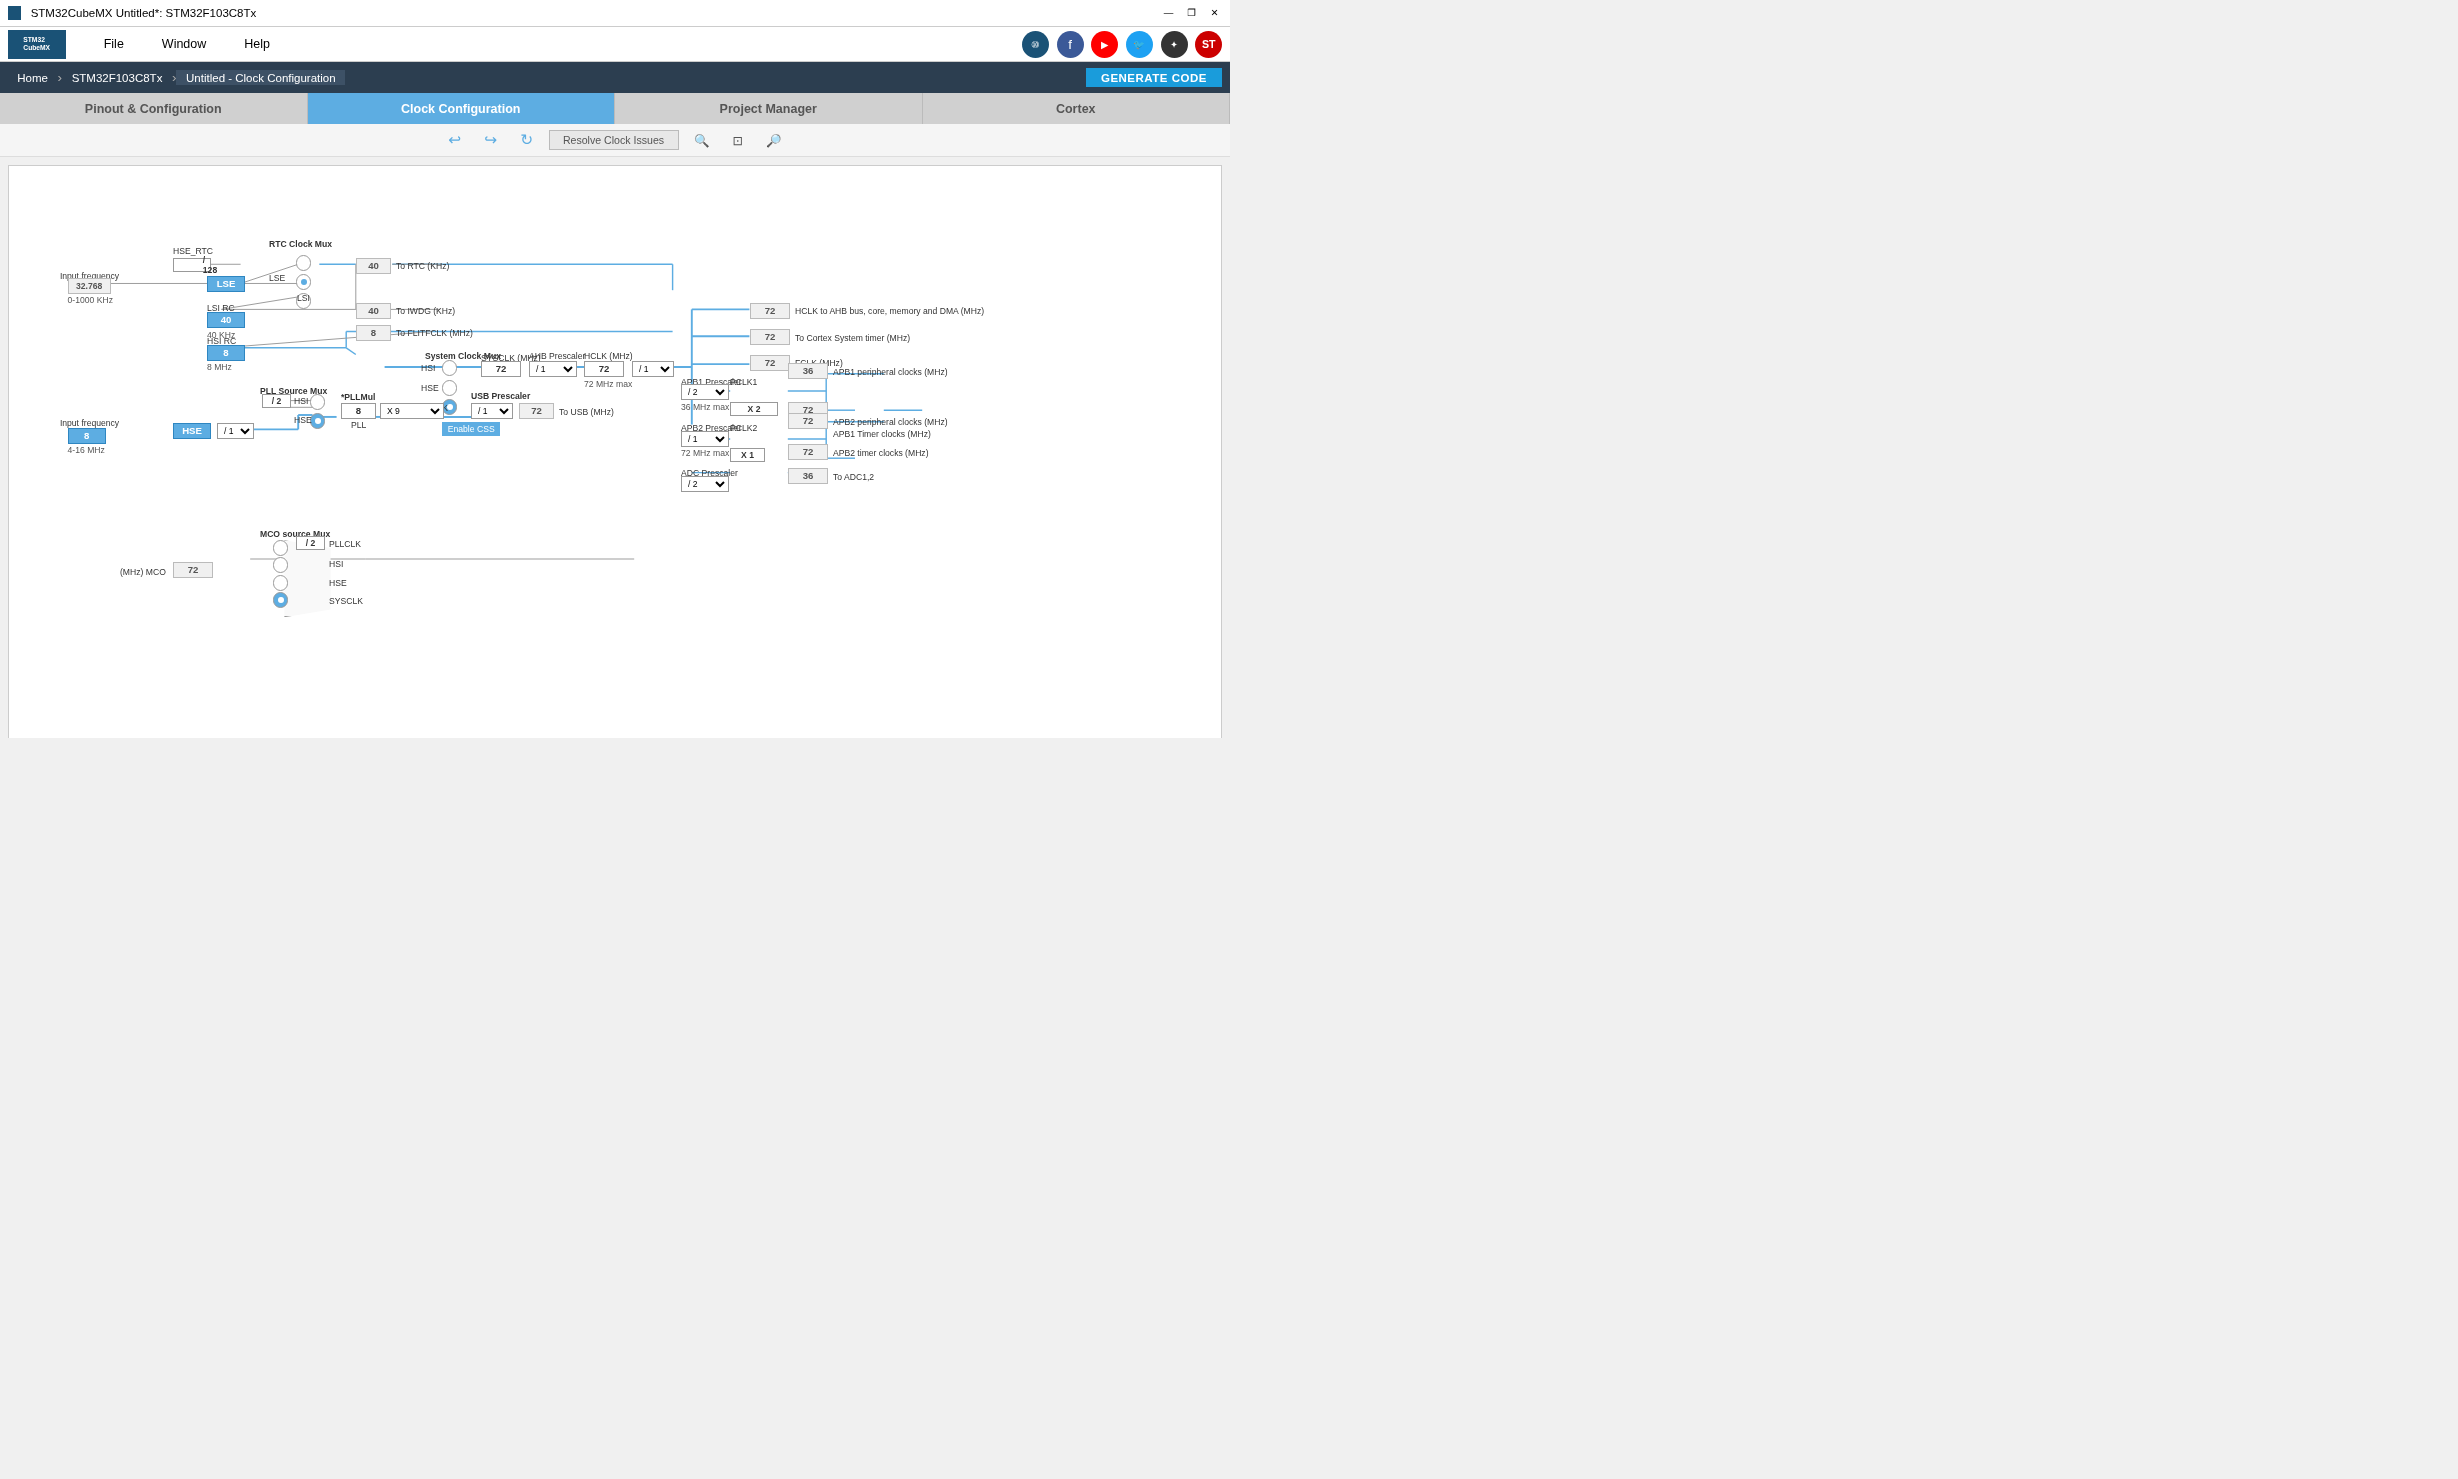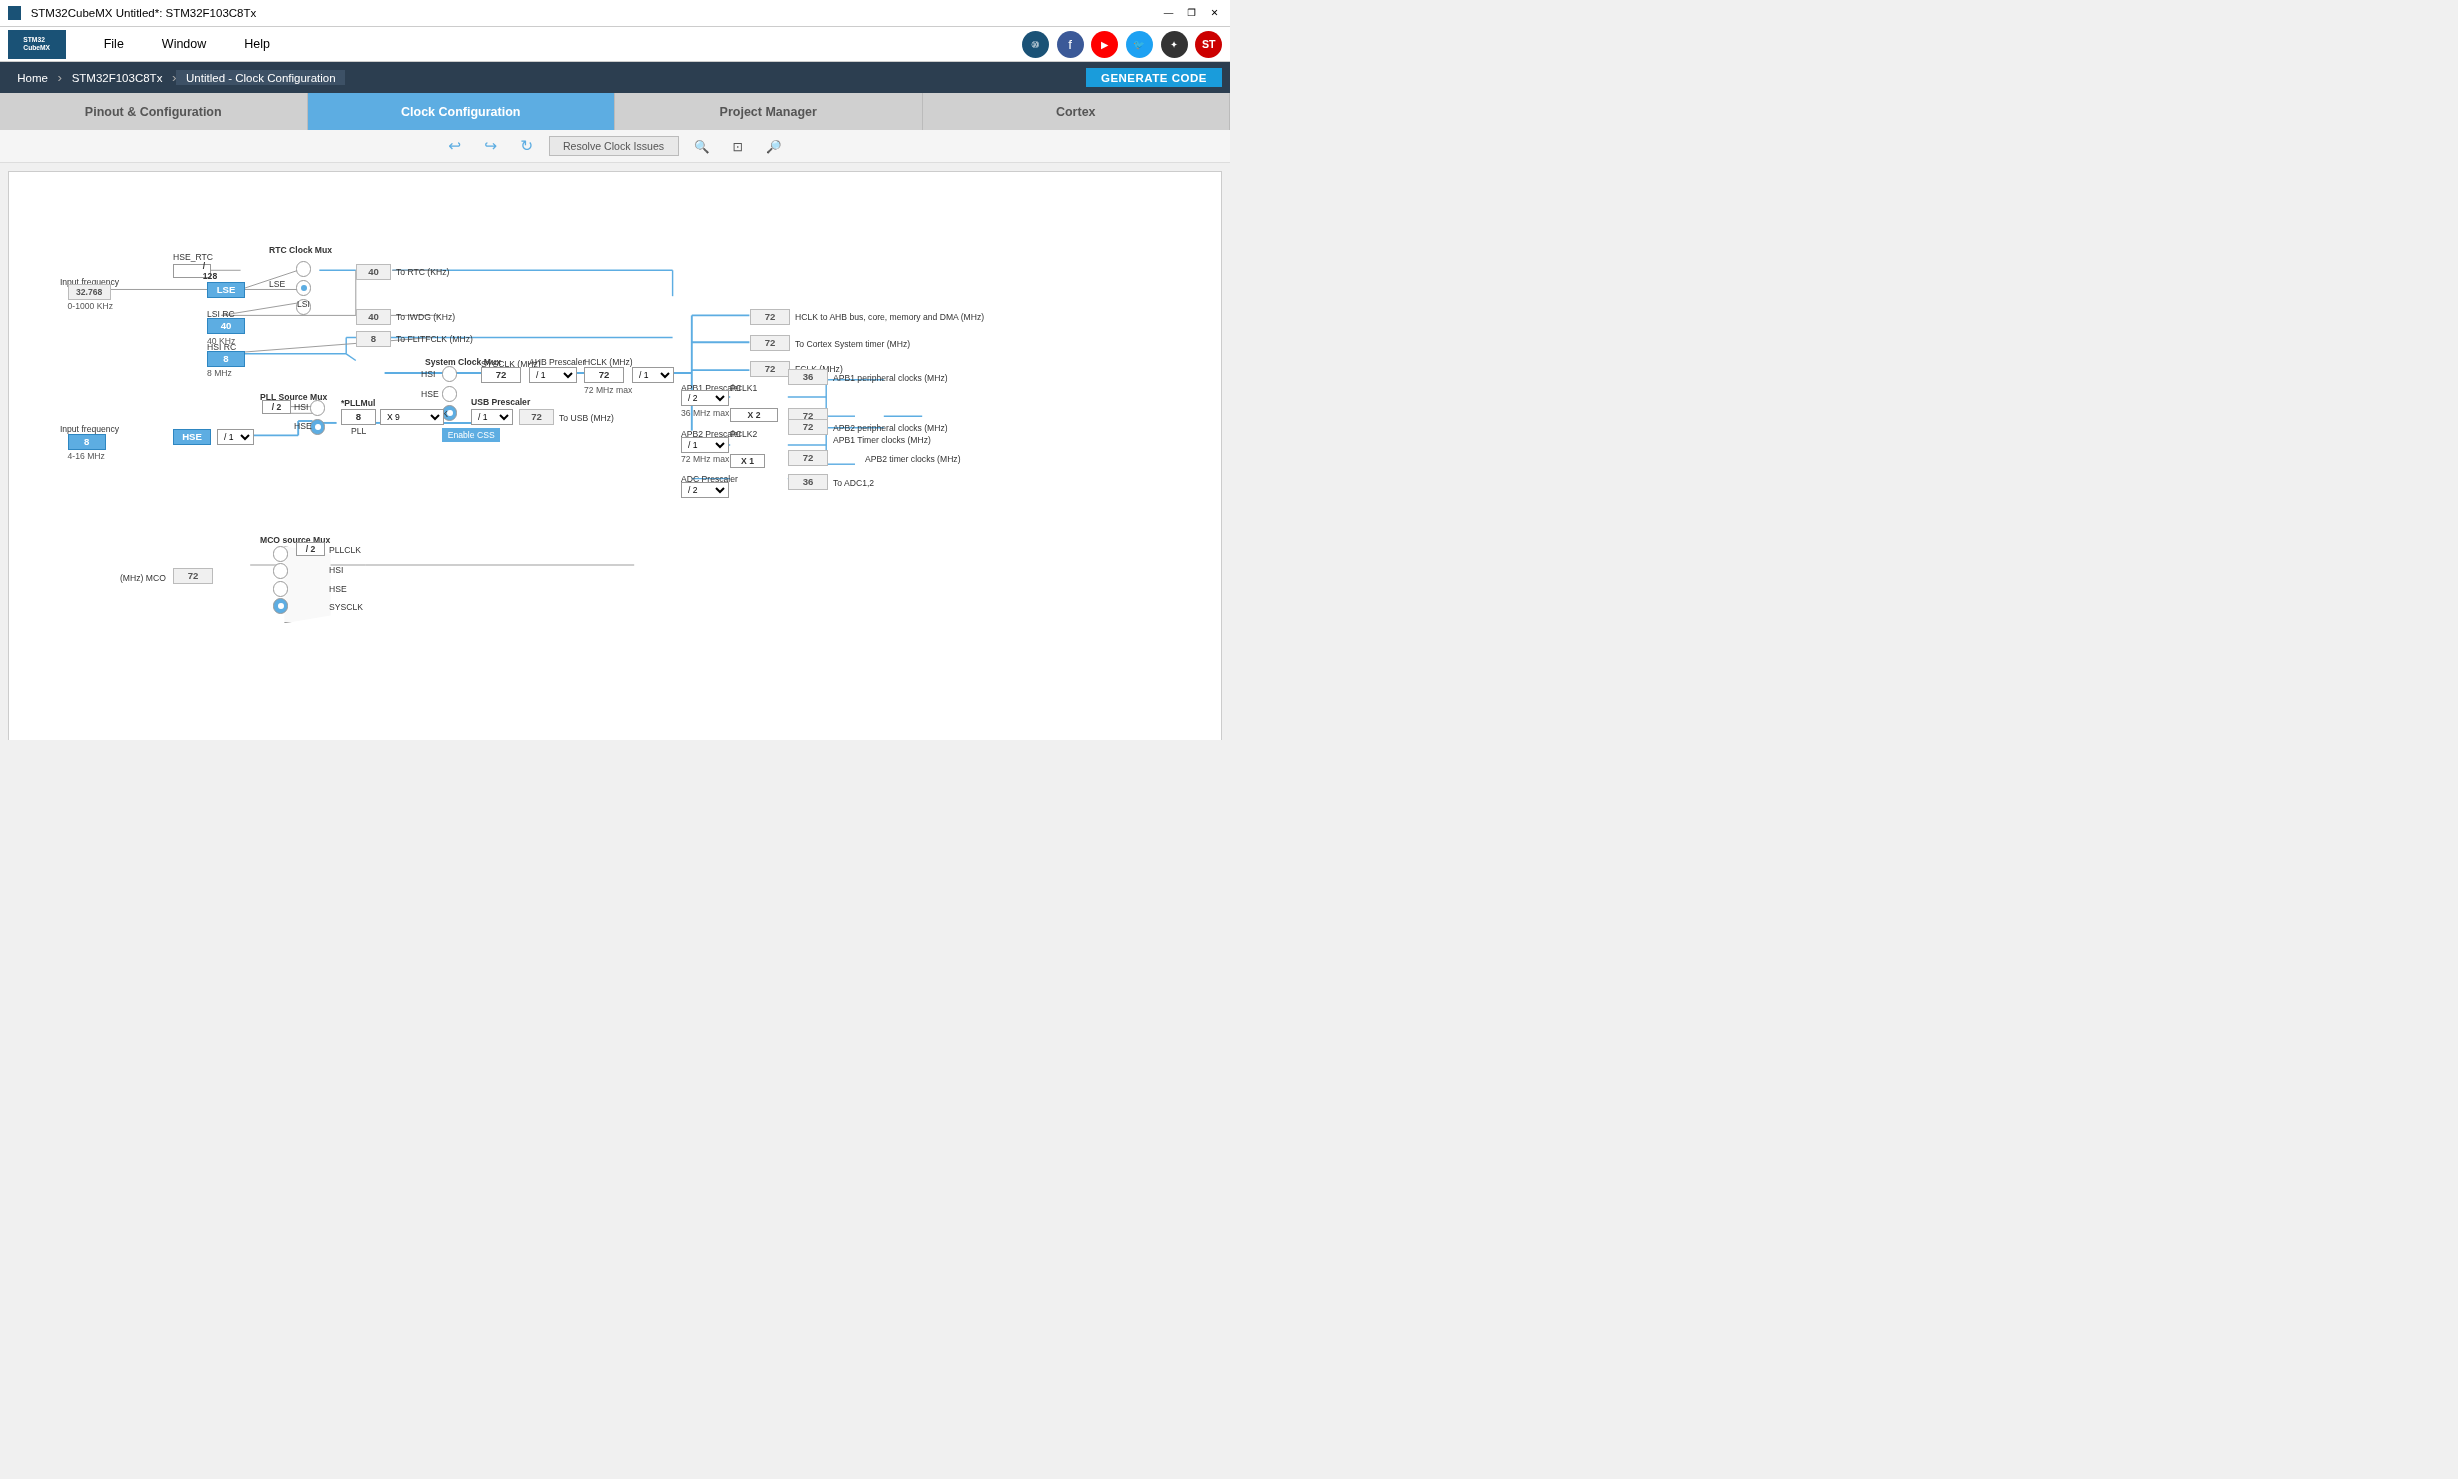--- a/index.html
+++ b/index.html
@@ -64,21 +64,21 @@
       padding: 3.8px 15.4px;
       font-size: 11.5px;
       font-weight: bold;
       cursor: pointer;
       letter-spacing: 0.5px;
     }
 
     
     .tab-bar {
       display: flex;
-      height: 37px;
+      height: 31px;
     }
     .tab {
       flex: 1;
       display: flex;
       align-items: center;
       justify-content: center;
       font-size: 12.5px;
       font-weight: bold;
       cursor: pointer;
       background: #d0d0d0;
@@ -508,21 +508,21 @@
 
       <div class="freq-label" style="left:623px;top:273px;">72 MHz max</div>
 
       <div class="clk-label" style="left:672px;top:248px;">PCLK2</div>
 
       <div class="clk-box gray-bg" style="left:730px;top:238px;width:40px;height:15.4px;font-size:9.6px;">72</div>
       <div class="clk-label" style="left:775px;top:242px;">APB2 peripheral clocks (MHz)</div>
 
       <div class="clk-box white-bg" style="left:672px;top:273px;width:35px;height:13.4px;font-size:8.6px;">X 1</div>
       <div class="clk-box gray-bg" style="left:730px;top:269px;width:40px;height:15.4px;font-size:9.6px;">72</div>
-      <div class="clk-label" style="left:775px;top:273px;margin-left:32px;">APB2 timer clocks (MHz)</div>
+      <div class="clk-label" style="left:775px;top:273px;">APB2 timer clocks (MHz)</div>
 
       <div class="clk-label" style="left:623px;top:293px;">ADC Prescaler</div>
       <select class="clk-select" style="left:623px;top:301px;width:48px;height:15.4px;">
         <option>/ 2</option>
       </select>
       <div class="clk-box gray-bg" style="left:730px;top:293px;width:40px;height:15.4px;font-size:9.6px;">36</div>
       <div class="clk-label" style="left:775px;top:297px;">To ADC1,2</div>
 
       <div class="section-label" style="left:202px;top:354px;">MCO source Mux</div>
 

